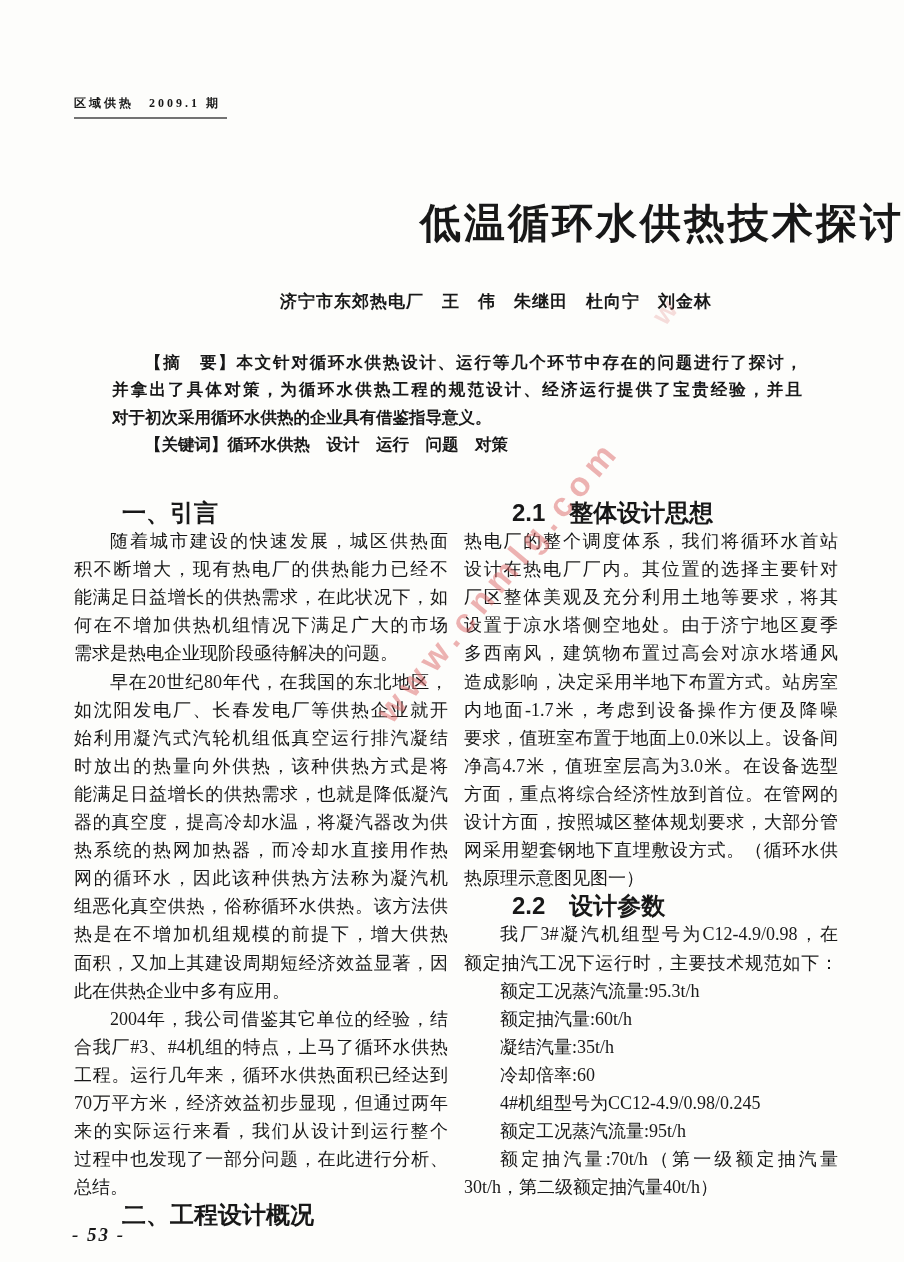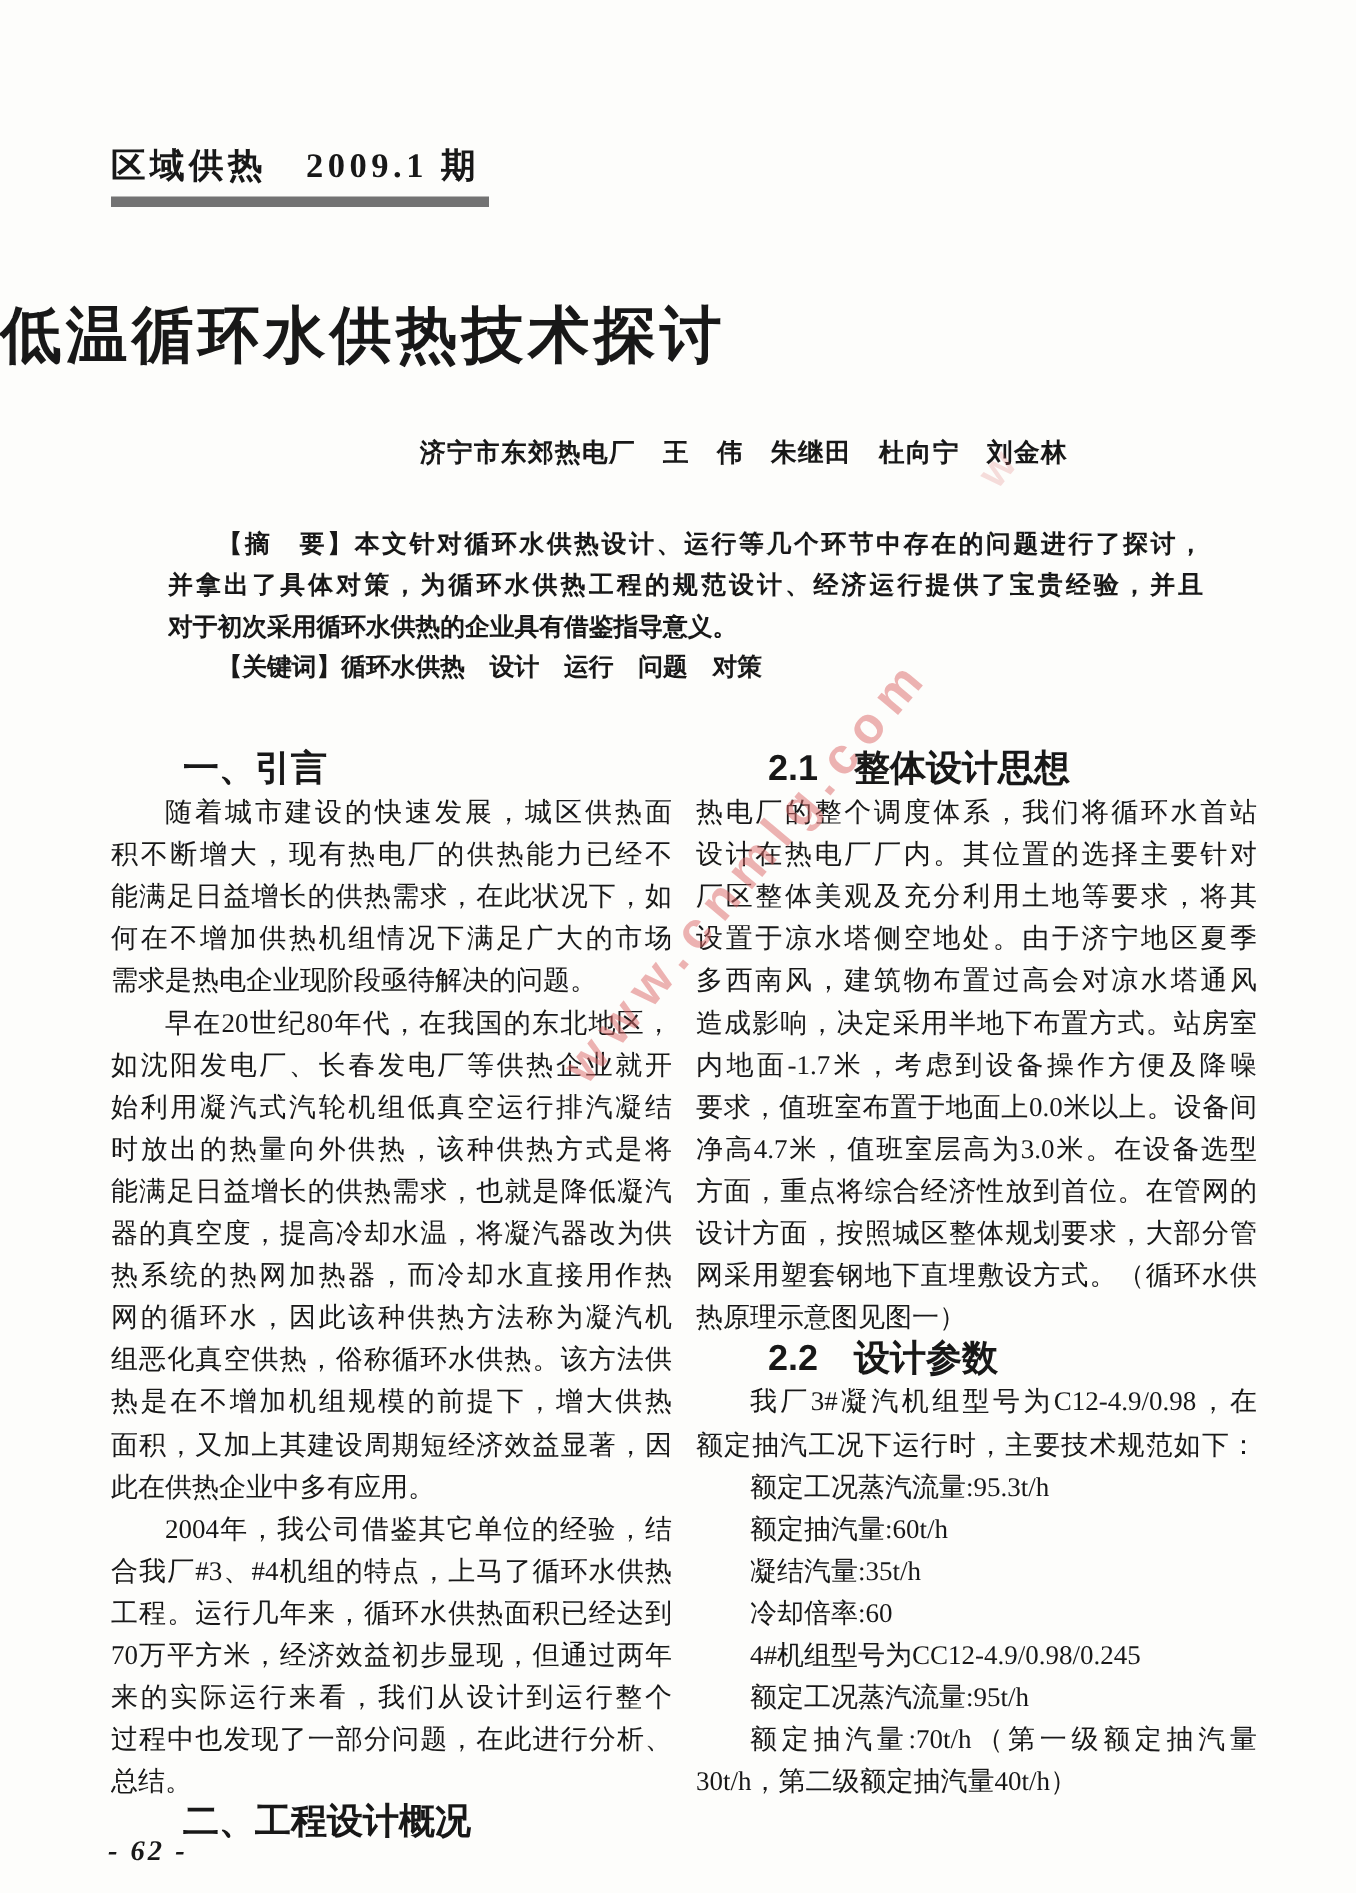--- a/index.html
+++ b/index.html
@@ -8,27 +8,27 @@
     width:904px;height:1262px;
     margin:0 auto;
     background:#fdfdfb;
     color:#181818;
     font-family:"Liberation Serif","DejaVu Serif",serif;
     overflow:hidden;
   }
   
   .journal-header{
     position:absolute;left:74px;top:95px;
-    font-size:23px;font-weight:700;letter-spacing:3px;
-    border-bottom:7px solid #737373;padding:0 6px 5px 0;
+    font-size:12px;font-weight:700;letter-spacing:3px;
+    border-bottom:2px solid #737373;padding:0 6px 5px 0;
   }
   
   .title{
     position:absolute;left:0;top:196px;width:100%;
-    text-align:left;font-size:41px;font-weight:600;
+    text-align:right;font-size:41px;font-weight:600;
     letter-spacing:3px;margin:0;
   }
   
   .authors{
     position:absolute;left:0;top:290px;width:100%;
     text-align:center;font-size:17px;font-weight:700;letter-spacing:1px;margin-left:44px;
   }
   
   .abstract{
     position:absolute;left:112px;top:349px;width:690px;
@@ -150,18 +150,18 @@
         <div class="ln p">额定抽汽量:60t/h</div>
         <div class="ln p">凝结汽量:35t/h</div>
         <div class="ln p">冷却倍率:60</div>
         <div class="ln p">4#机组型号为CC12-4.9/0.98/0.245</div>
         <div class="ln p">额定工况蒸汽流量:95t/h</div>
         <div class="ln f">额定抽汽量:70t/h（第一级额定抽汽量</div>
         <div class="ln e">30t/h，第二级额定抽汽量40t/h）</div>
       </div>
   </div>
 
-  <div class="page-number">- 62 -</div>
+  <div class="page-number">- 53 -</div>
 
   <span class="wm wm-main" style="color: rgb(221, 106, 106);">www.cnmlg.com</span>
   <span class="wm wm-frag" style="color: rgb(221, 106, 106);">w</span>
 
 </div>
 
 </body></html>

